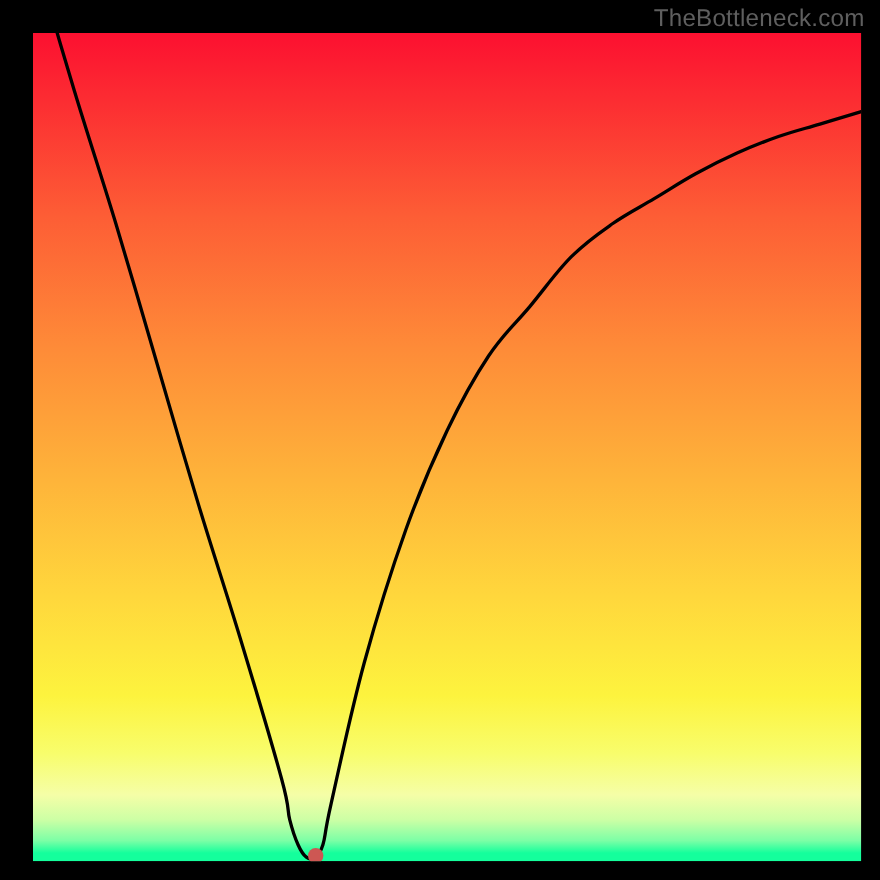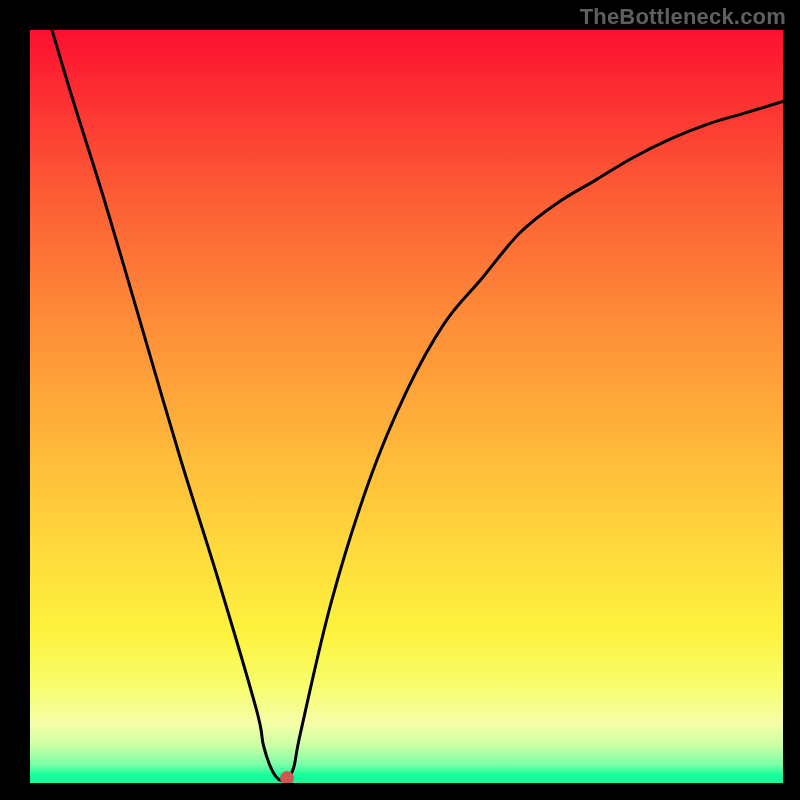--- a/index.html
+++ b/index.html
@@ -16,21 +16,21 @@
     width: 800px;
     height: 800px;
     background: #000;
   }
   .watermark {
     position: absolute;
     top: 4px;
     right: 14px;
     color: #5f5f5f;
     font-size: 22px;
-    font-weight: 700;
+    font-weight: 400;
     letter-spacing: 0.2px;
     z-index: 3;
   }
   .plot-area {
     position: absolute;
     left: 30px;
     top: 30px;
     width: 753px;
     height: 753px;
     overflow: hidden;

